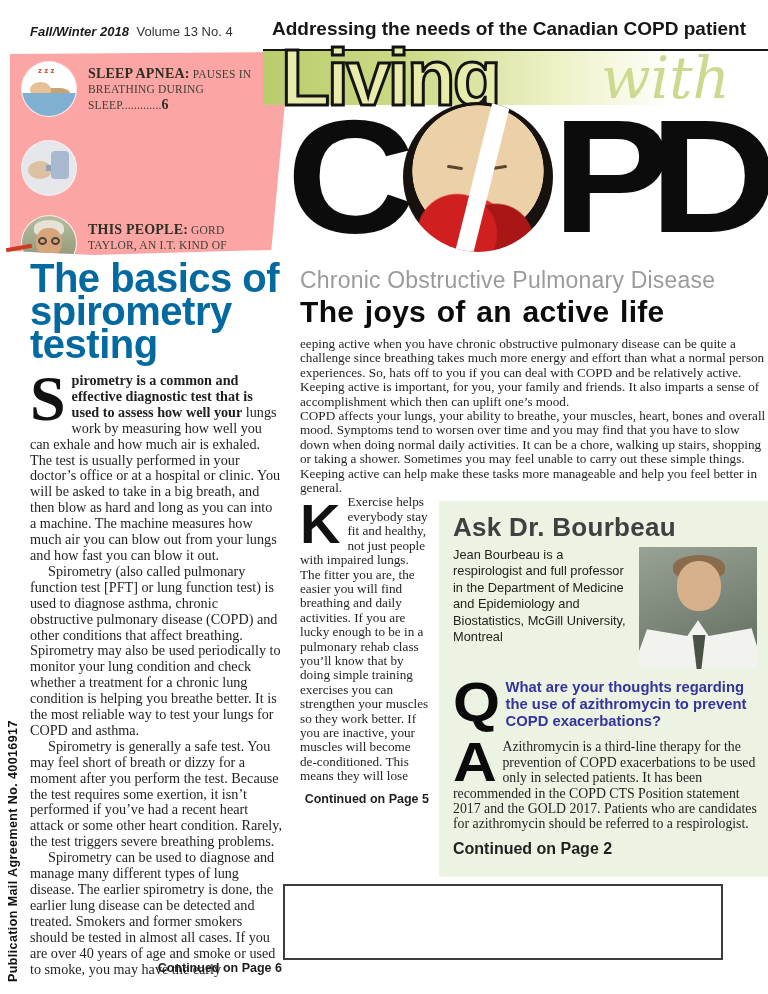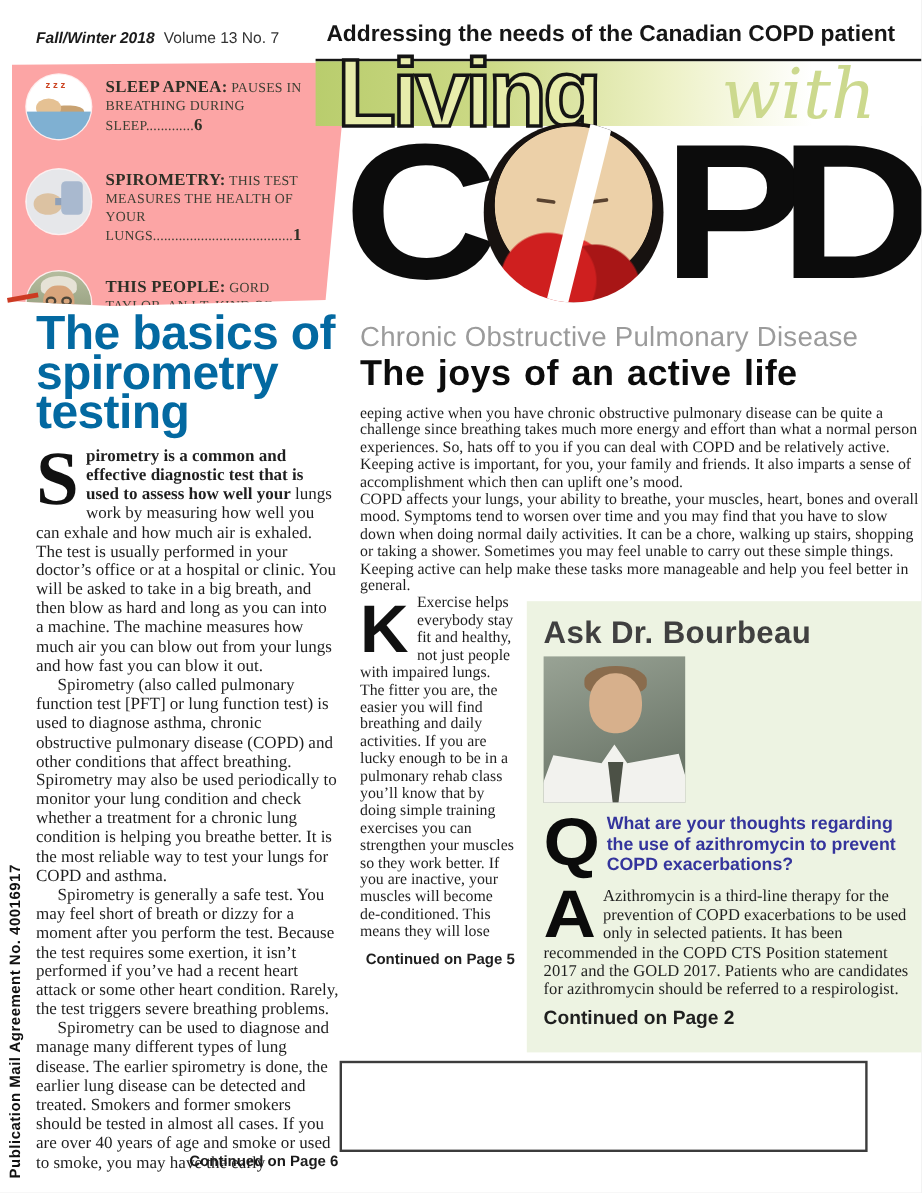--- a/index.html
+++ b/index.html
@@ -153,21 +153,21 @@
   .mail-box { position:absolute; left:283px; top:884px; width:440px; height:76px;
     border:2.5px solid #3c3c3c; background:#fff; }
 </style>
 </head>
 <body>
 
 <div class="page">
 
   <div class="issue-line">
     <span class="issue">Fall/Winter 2018</span>
-    <span class="volume">Volume 13 No. 7</span>
+    <span class="volume">Volume 13 No. 4</span>
   </div>
   <div class="tagline">Addressing the needs of the Canadian COPD patient</div>
 
   <div class="toc">
     <div class="toc-item">
       <div class="toc-icon">
         <span class="zzz">z z z</span>
         <div class="sleep-body"></div>
         <div class="sleep-face"></div>
         <div class="blanket"></div>
@@ -176,24 +176,20 @@
         <span class="toc-title">SLEEP APNEA:</span>
         <span>PAUSES IN BREATHING DURING SLEEP</span><span>.............</span><span class="toc-page">6</span>
       </div>
     </div>
     <div class="toc-item">
       <div class="toc-icon">
         <div class="spiro-bg"></div>
         <div class="spiro-hand"></div>
         <div class="spiro-tube"></div>
         <div class="spiro-device"></div>
-      </div>
-      <div class="toc-text">
-        <span class="toc-title">SPIROMETRY:</span>
-        <span>THIS TEST MEASURES THE HEALTH OF YOUR LUNGS</span><span>......................................</span><span class="toc-page">1</span>
       </div>
     </div>
     <div class="toc-item">
       <div class="toc-icon">
         <div class="gord-bg"></div>
         <div class="gord-hair"></div>
         <div class="gord-face"></div>
         <div class="gord-glass-l"></div>
         <div class="gord-glass-r"></div>
       </div>
@@ -234,20 +230,21 @@
 
   <div class="main-col">
     <div class="kicker">Chronic Obstructive Pulmonary Disease</div>
     <div class="headline">The joys of an active life</div>
     <div class="main-body">
       <div class="float-spacer"></div>
 
       <div class="ask-box">
         <div class="ask-heading">Ask Dr. Bourbeau</div>
         <div class="bio-row">
+          <div class="bio">Jean Bourbeau is a respirologist and full professor in the Department of Medicine and Epidemiology and Biostatistics, McGill University, Montreal</div>
           <div class="doc-photo">
             <div class="doc-hair"></div>
             <div class="doc-head"></div>
             <div class="doc-coat"></div>
             <div class="doc-shirt"></div>
           </div>
         </div>
         <div class="qa">
           <span class="big-letter">Q</span>
           <p class="question">What are your thoughts regarding the use of azithromycin to prevent COPD exacerbations?</p>

